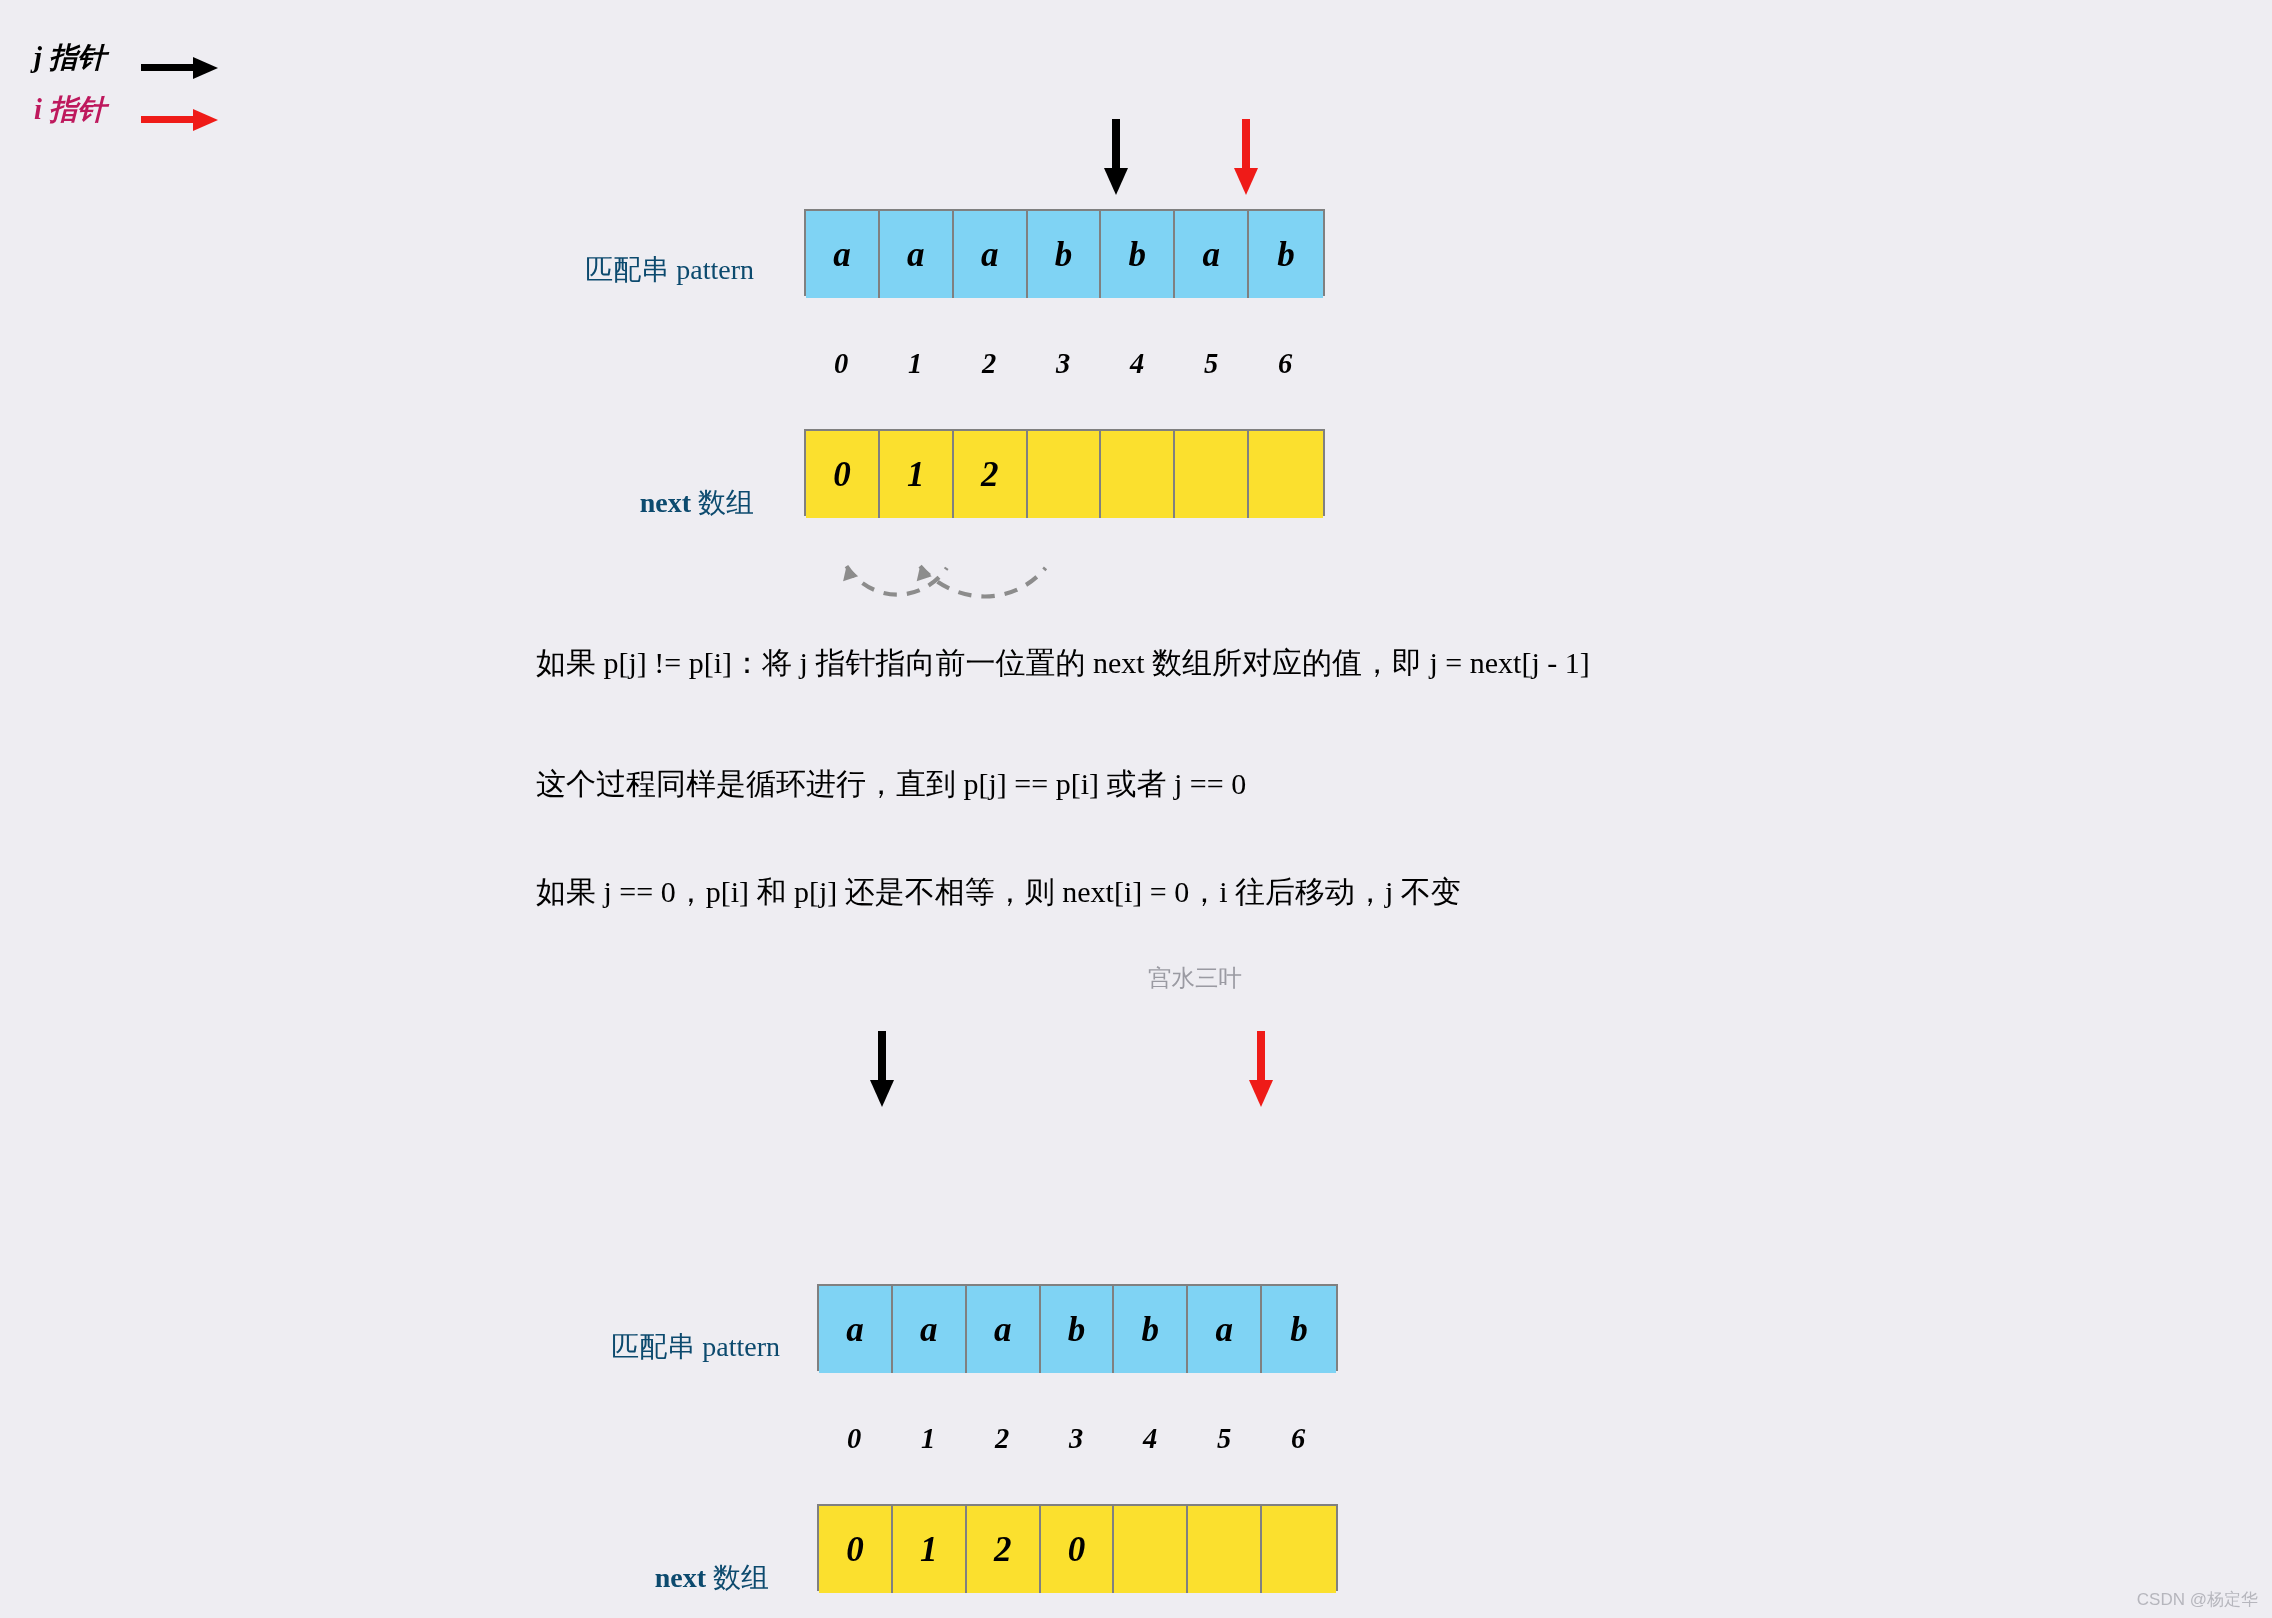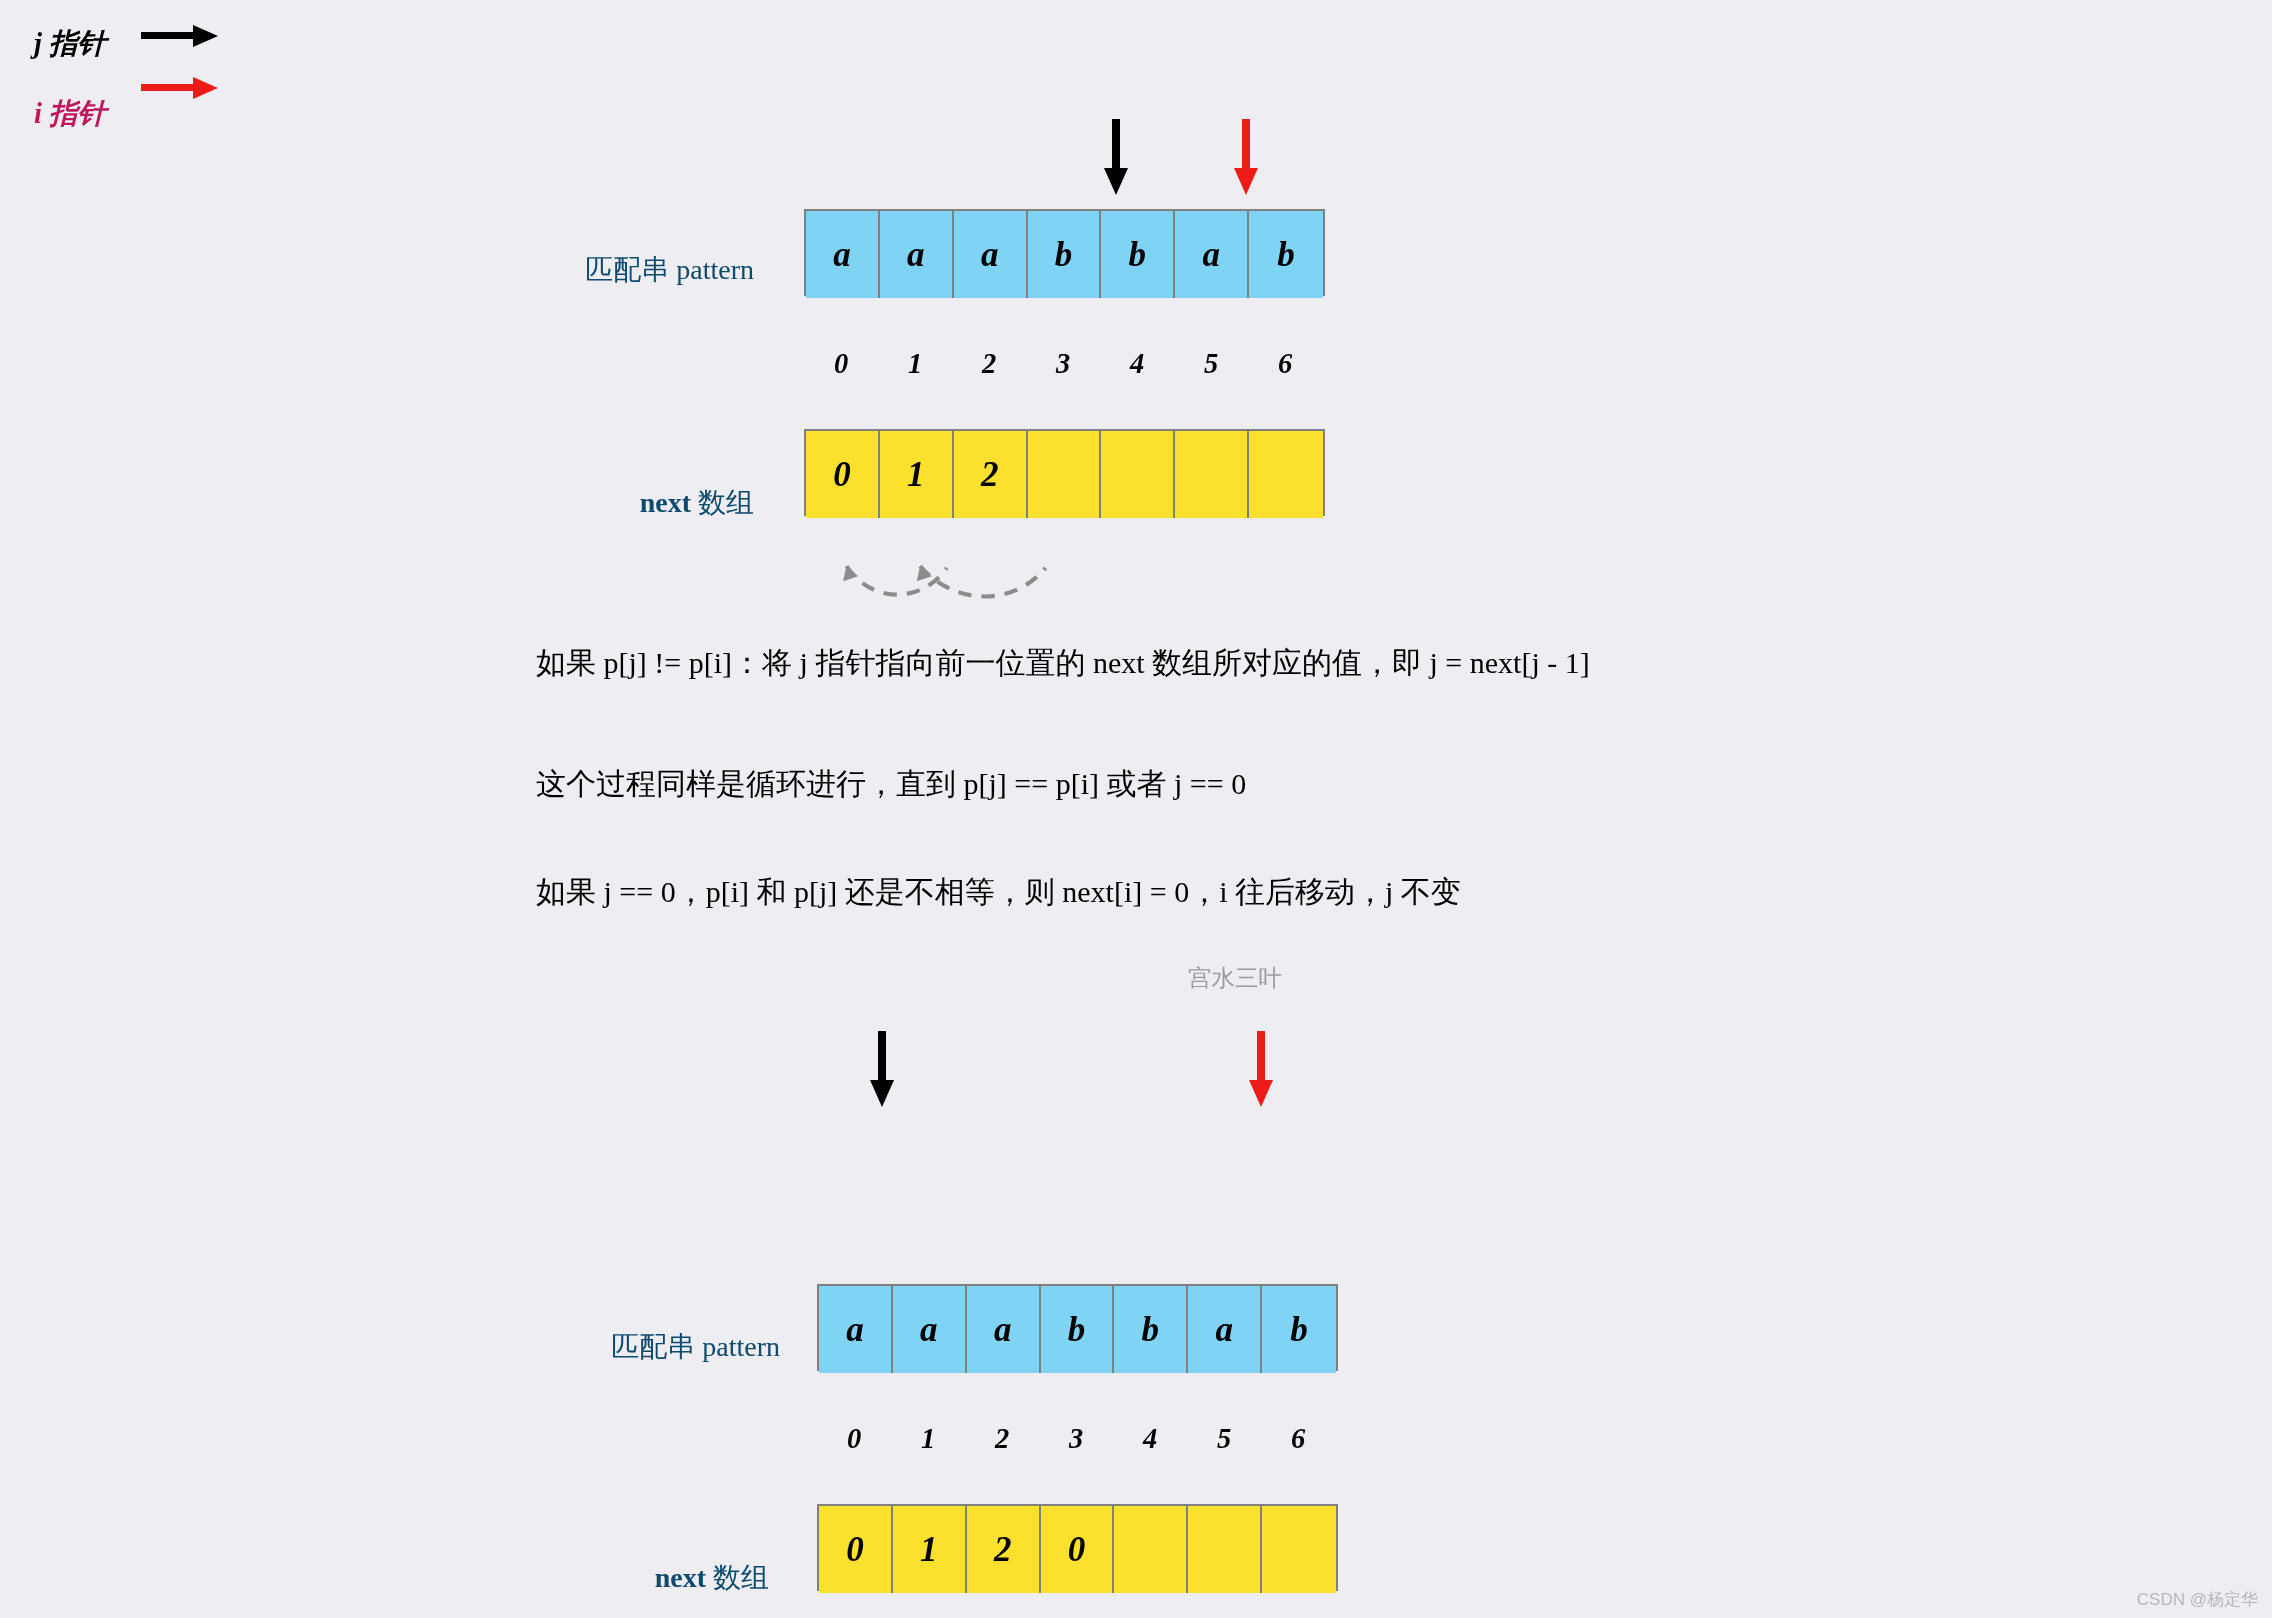--- a/index.html
+++ b/index.html
@@ -16,21 +16,21 @@
   }
 
   
   .legend {
     position: absolute;
     left: 34px;
     top: 25px;
   }
   .legend-row {
     display: flex;
-    align-items: flex-start;
+    align-items: flex-end;
     height: 52px;
   }
   .legend-label {
     font-size: 28.5px;
     font-style: italic;
     font-weight: bold;
     color: #000;
     width: 107px;
     white-space: nowrap;
   }
@@ -240,21 +240,21 @@
 <div class="textline" style="left:536px; top:643px;">
   <span>如果 p[j] != p[i]：将 j 指针指向前一位置的 next 数组所对应的值，即 j = next[j - 1]</span>
 </div>
 <div class="textline" style="left:536px; top:764px;">
   <span>这个过程同样是循环进行，直到 p[j] == p[i] 或者 j  == 0</span>
 </div>
 <div class="textline" style="left:536px; top:872px;text-align:center;">
   <span>如果 j == 0，p[i] 和 p[j] 还是不相等，则 next[i] = 0，i 往后移动，j 不变</span>
 </div>
 
-<div class="watermark" style="left:1188px; top:962px;">宫水三叶</div>
+<div class="watermark" style="left:1148px; top:962px;">宫水三叶</div>
 
 <div class="diagram" style="left:0;top:989px;width:2273px;height:630px;">
 
   <div class="vptr" style="left:870px; top:42px;">
     <span class="shaft"></span>
       <span class="head"></span>
   </div>
   <div class="vptr red" style="left:1249px; top:42px;">
     <span class="shaft"></span>
       <span class="head"></span>

